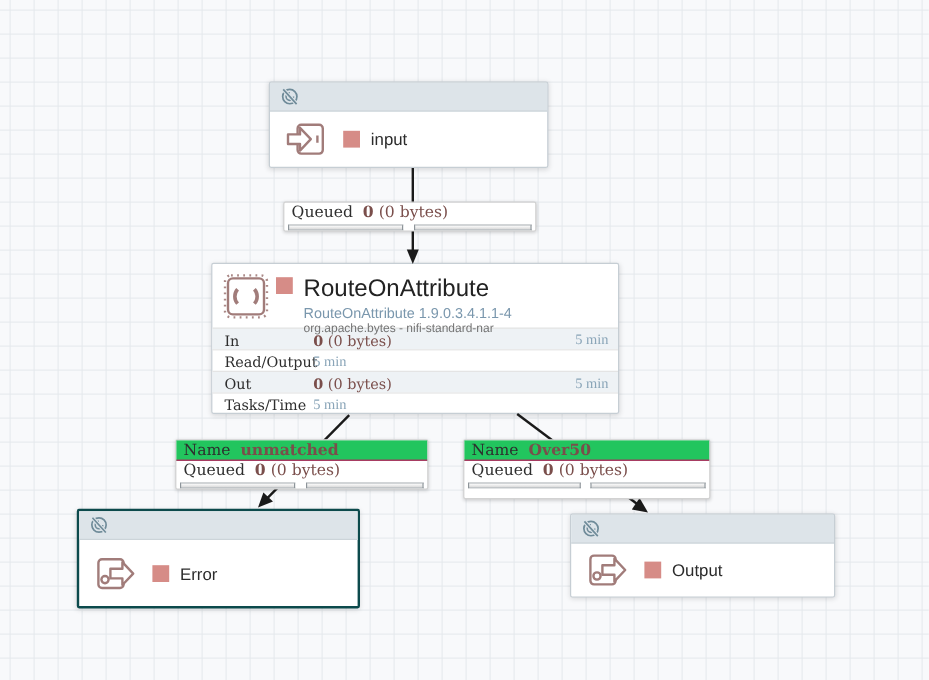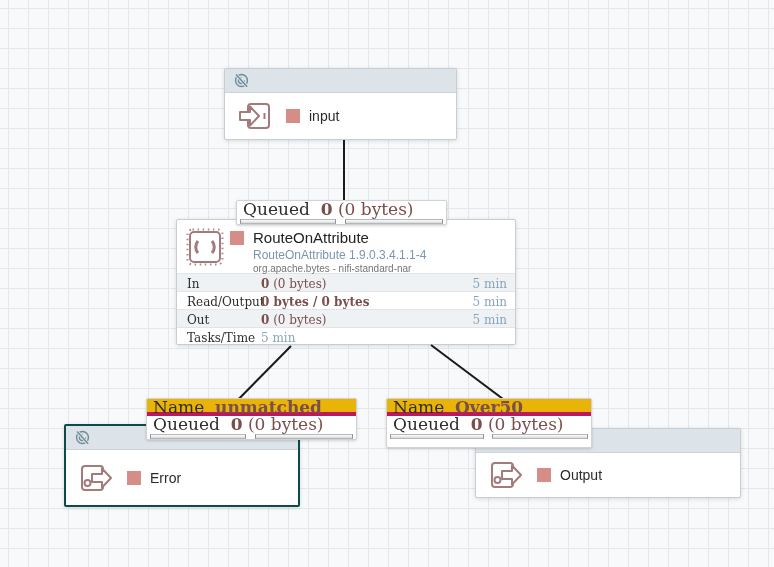--- a/index.html
+++ b/index.html
@@ -36,57 +36,57 @@
     display:flex;align-items:center;padding-left:8px;
   }
   .port-body{display:flex;align-items:center;padding-left:13px;height:calc(100% - 24px);text-align:center;}
   .status-square{width:14px;height:14px;background:var(--status);margin:0 9px 0 14px;flex:none;}
   .port-label{font-size:14px;color:#2b2b2b;}
   .selected{border:2px solid var(--selection);}
   
   #processor{left:176px;top:219px;width:340px;height:126px;}
   .proc-header{display:flex;align-items:flex-start;padding:8px 8px 0 9px;height:53px;}
   .proc-titles{line-height:1.25;margin-top:1px;}
-  .proc-title{font-size:15px;color:#222;}
+  .proc-title{font-size:20px;color:#222;}
   .proc-version{font-size:12px;color:var(--version-blue);}
   .proc-bundle{font-size:10px;color:var(--bundle-gray);}
   .proc-header .status-square{margin:3px 9px 0 6px;}
   .stat-row{
     display:flex;align-items:flex-end;height:18px;font-family:"DejaVu Serif",serif;
     font-size:12px;border-top:1px solid #e4e4e4;padding:0 8px 0 10px;color:#2e2e2e;
   }
   .stat-row.alt{background:var(--row-alt);}
   .stat-label{width:74px;flex:none;}
   .stat-value{flex:1;color:var(--maroon);white-space:nowrap;}
   .stat-value b{font-weight:bold;}
-  .stat-window{color:var(--window-blue);}
+  .stat-window{color:var(--window-blue);font-family:Liberation Serif, serif;}
   
   .conn-label{
     position:absolute;background:#fff;border:1px solid #d2d2d2;border-radius:2px;
     box-shadow:0 1px 3px rgba(0,0,0,.16);z-index:3;
-    font-family:"DejaVu Serif",serif;font-size:17px;color:#2e2e2e;margin-top:32px;
+    font-family:"DejaVu Serif",serif;font-size:13px;color:#2e2e2e;
   }
   .conn-row{padding:1px 6px;height:17px;line-height:15px;white-space:nowrap;}
-  .conn-row.name{background:#eab308;border-bottom:4px solid #be185d;}
+  .conn-row.name{background:#22c55e;border-bottom:1px solid #be185d;}
   .conn-row .val{color:var(--maroon);}
   .conn-row .val b{font-weight:bold;}
   .qbars{position:relative;height:7px;}
   .qbar{
     position:absolute;bottom:1px;height:5px;
     background:linear-gradient(#fefefe,#d9d9d9);
     border:1px solid #b3b8bc;border-left-color:#8d9499;border-right-color:#8d9499;
   }
   .qbar.l{left:3px;width:46%;}
   .qbar.r{left:51.5%;right:3px;}
   
   #wires{position:absolute;left:0;top:0;z-index:2;pointer-events:none;}
   
   #input-port{left:224px;top:68px;width:233px;height:72px;}
   #error-port{left:64px;top:424px;width:236px;height:83px;}
-  #output-port{left:475px;top:428px;width:266px;height:70px;}
+  #output-port{left:475px;top:428px;width:221px;height:70px;}
   #label-conn1{left:236px;top:168px;width:211px;height:25px;}
   #label-conn2{left:146px;top:366px;width:211px;height:42px;}
   #label-conn3{left:386px;top:366px;width:206px;height:50px;}
   .icon{flex:none;display:block;}
 </style>
 </head>
 <body>
 
 <div id="canvas">
 
@@ -125,21 +125,20 @@
         <div class="proc-bundle">org.apache.bytes - nifi-standard-nar</div>
       </div>
     </div>
     <div class="stat-row alt">
       <span class="stat-label">In</span>
       <span class="stat-value"><b>0</b><span> (0 bytes)</span></span>
       <span class="stat-window">5 min</span>
     </div>
     <div class="stat-row">
       <span class="stat-label">Read/Output</span>
-      <span class="stat-value"><b>0 bytes / 0 bytes</b><span></span></span>
       <span class="stat-window">5 min</span>
     </div>
     <div class="stat-row alt">
       <span class="stat-label">Out</span>
       <span class="stat-value"><b>0</b><span> (0 bytes)</span></span>
       <span class="stat-window">5 min</span>
     </div>
     <div class="stat-row">
       <span class="stat-label">Tasks/Time</span>
       <span class="stat-window">5 min</span>

